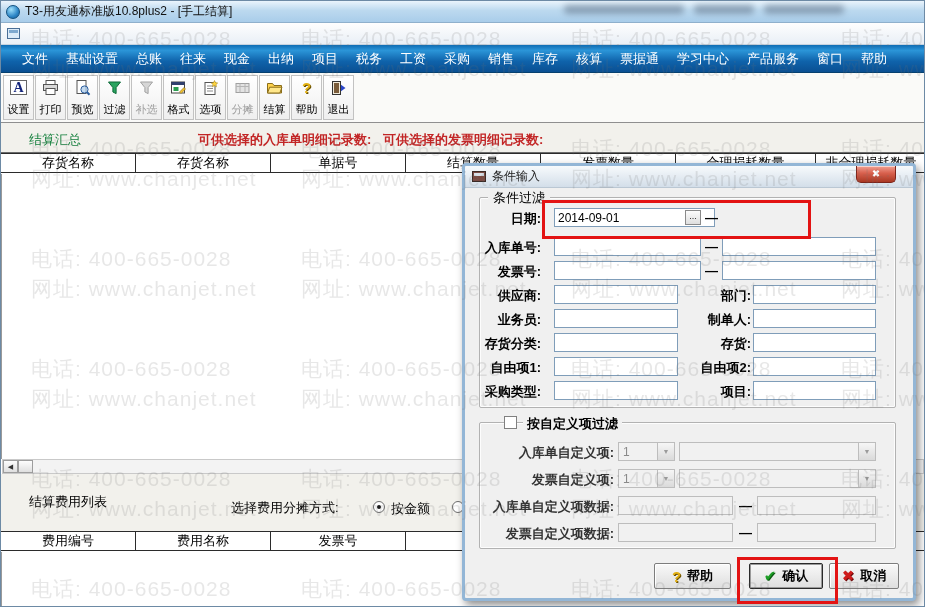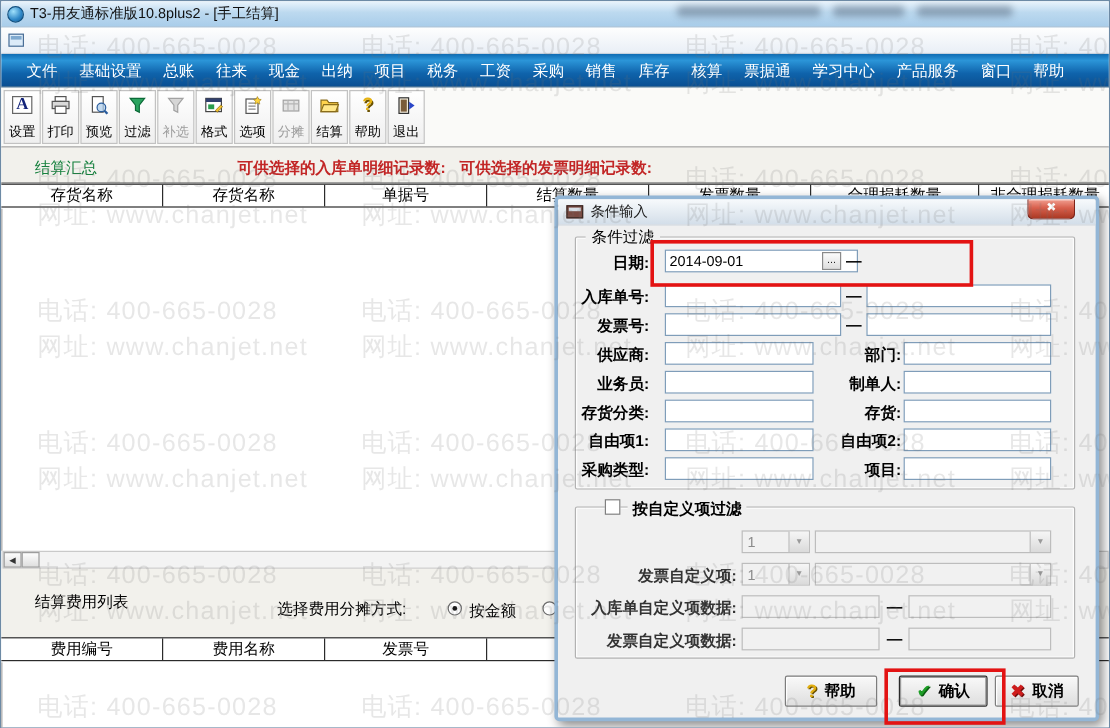--- a/index.html
+++ b/index.html
@@ -330,20 +330,21 @@
 
     <span class="dlbl" style="left:0;top:217px;width:76px">采购类型:</span>
     <input class="inp" style="left: 89px; top: 215px; width: 124px;">
     <span class="dlbl" style="left:196px;top:217px;width:90px">项目:</span>
     <input class="inp" style="left: 288px; top: 215px; width: 123px;">
 
     <div class="grp" style="left:14px;top:256px;width:417px;height:127px"></div>
     <span class="cbx" style="left:39px;top:250px"></span>
     <span class="dlbl" style="left:58px;top:249px;text-align:left;background:#f0f0f0;padding:0 4px">按自定义项过滤</span>
 
+    <span class="dlbl" style="left:0;top:278px;width:149px;color:#333">入库单自定义项:</span>
     <span class="combo" style="left:153px;top:276px;width:57px">
       <span class="val">1</span>
       <span class="arrow">▼</span>
     </span>
     <span class="combo" style="left:214px;top:276px;width:197px">
       <span class="arrow">▼</span>
     </span>
 
     <span class="dlbl" style="left:0;top:305px;width:149px;color:#333">发票自定义项:</span>
     <span class="combo" style="left:153px;top:303px;width:57px">

